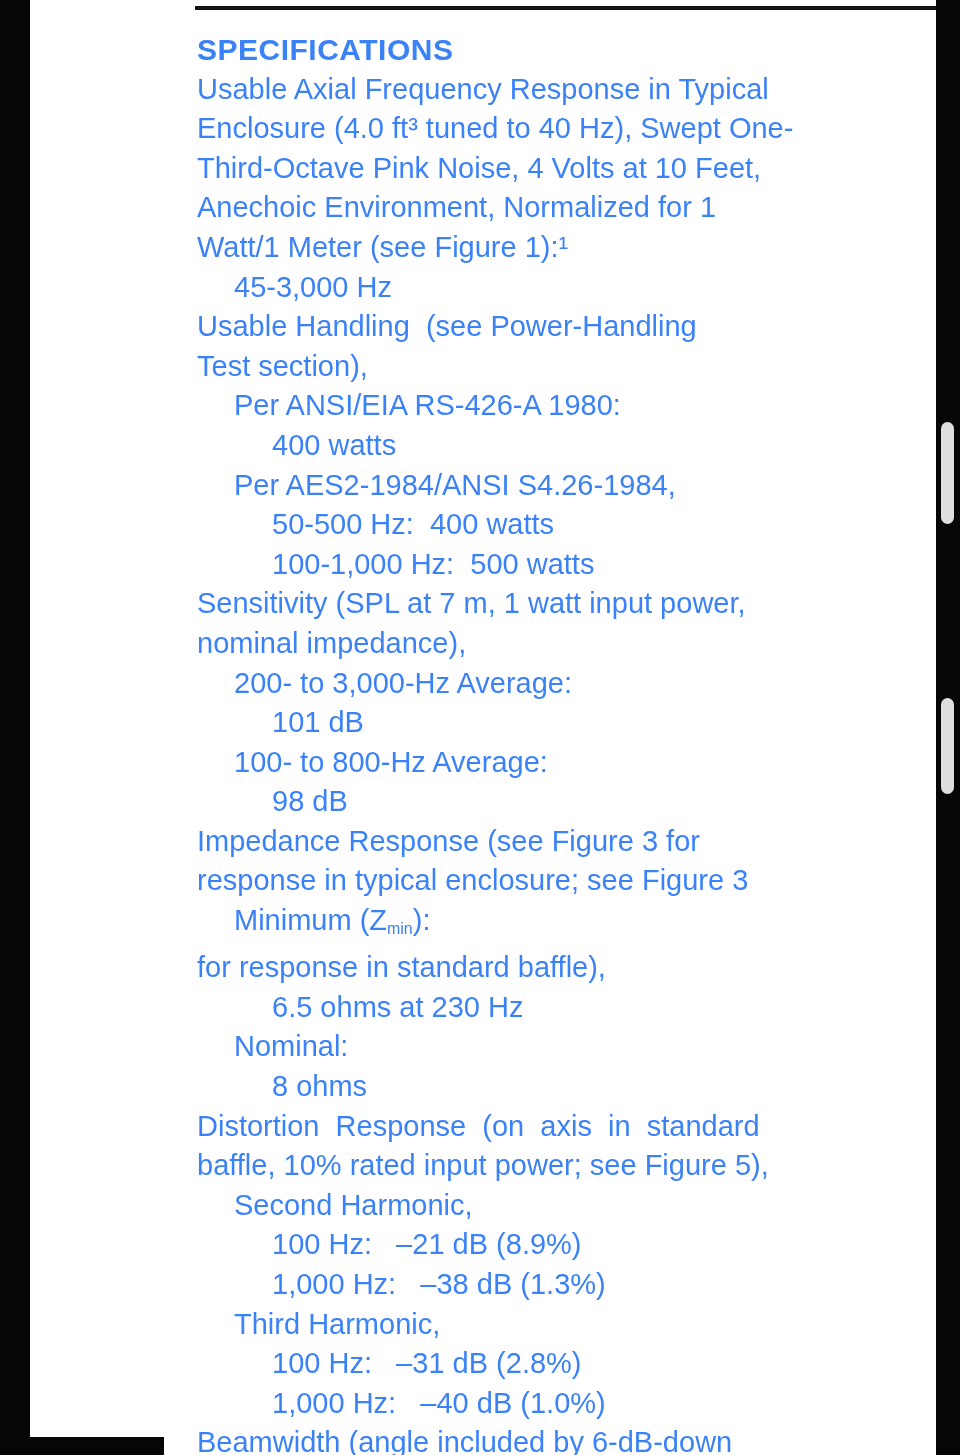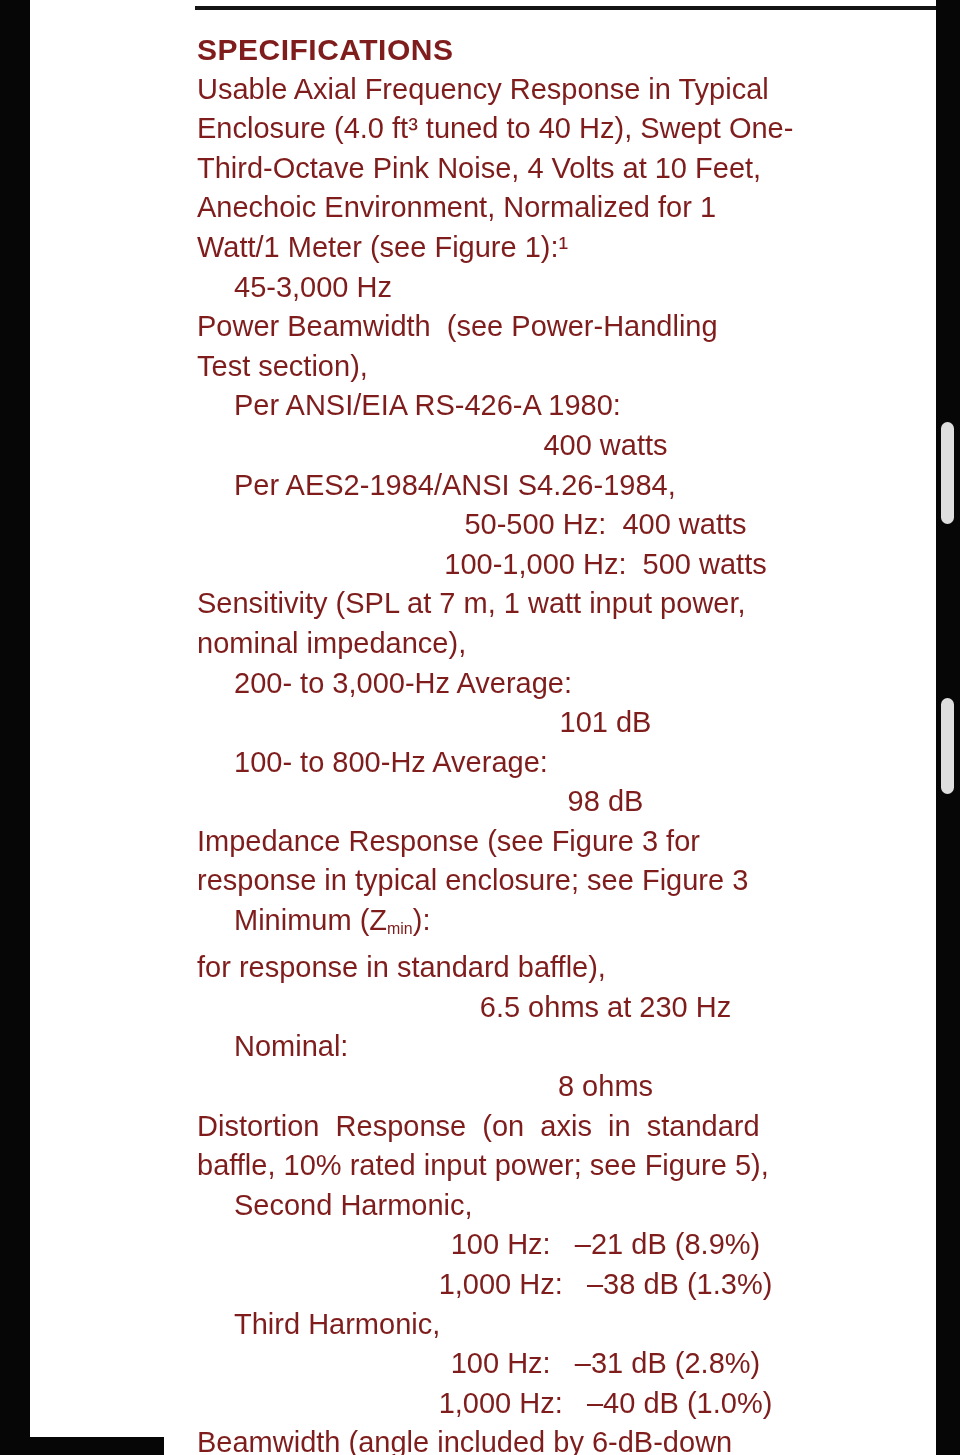--- a/index.html
+++ b/index.html
@@ -38,45 +38,45 @@
     background: #141414;
   }
   .content {
     position: absolute; left: 197px; top: 30px;
     width: 742px;
   }
   .line {
     font-size: 29px;
     line-height: 39.6px;
     white-space: pre;
-    color: #7f1d1d;
+    color: #3b82f6;
     font-weight: bold;
   }
   .line.title { font-size: 30px; letter-spacing: 0.5px; }
   .ind1 { padding-left: 37px; }
-  .ind2 { padding-left: 75px; text-align: center; }
+  .ind2 { padding-left: 75px; }
   .b { font-weight: normal; }
   .v { font-weight: normal; margin-top: 19px; }
   .sub { font-size: 0.55em; vertical-align: -0.22em; }
 </style>
 </head>
 <body>
 
 <div class="top-rule"></div>
 
 <div class="content">
   <div class="line title">SPECIFICATIONS</div>
   <div id="spec-lines">
       <div class="line ind0"><span class="b">Usable Axial Frequency Response in Typical</span></div>
       <div class="line ind0"><span class="b">Enclosure (4.0 ft³ tuned to 40 Hz), Swept One-</span></div>
       <div class="line ind0"><span class="b">Third-Octave Pink Noise, 4 Volts at 10 Feet,</span></div>
       <div class="line ind0"><span class="b">Anechoic Environment, Normalized for 1</span></div>
       <div class="line ind0"><span class="b">Watt/1 Meter (see Figure 1):¹</span></div>
       <div class="line ind1"><span class="v">45-3,000 Hz</span></div>
-      <div class="line ind0"><span class="b">Power Beamwidth  (see Power-Handling</span></div>
+      <div class="line ind0"><span class="b">Usable Handling  (see Power-Handling</span></div>
       <div class="line ind0"><span class="b">Test section),</span></div>
       <div class="line ind1"><span class="b">Per ANSI/EIA RS-426-A 1980:</span></div>
       <div class="line ind2"><span class="v">400 watts</span></div>
       <div class="line ind1"><span class="b">Per AES2-1984/ANSI S4.26-1984,</span></div>
       <div class="line ind2"><span class="b">50-500 Hz:</span><span class="v">  400 watts</span></div>
       <div class="line ind2"><span class="b">100-1,000 Hz:</span><span class="v">  500 watts</span></div>
       <div class="line ind0"><span class="b">Sensitivity (SPL at 7 m, 1 watt input power,</span></div>
       <div class="line ind0"><span class="b">nominal impedance),</span></div>
       <div class="line ind1"><span class="b">200- to 3,000-Hz Average:</span></div>
       <div class="line ind2"><span class="v">101 dB</span></div>

